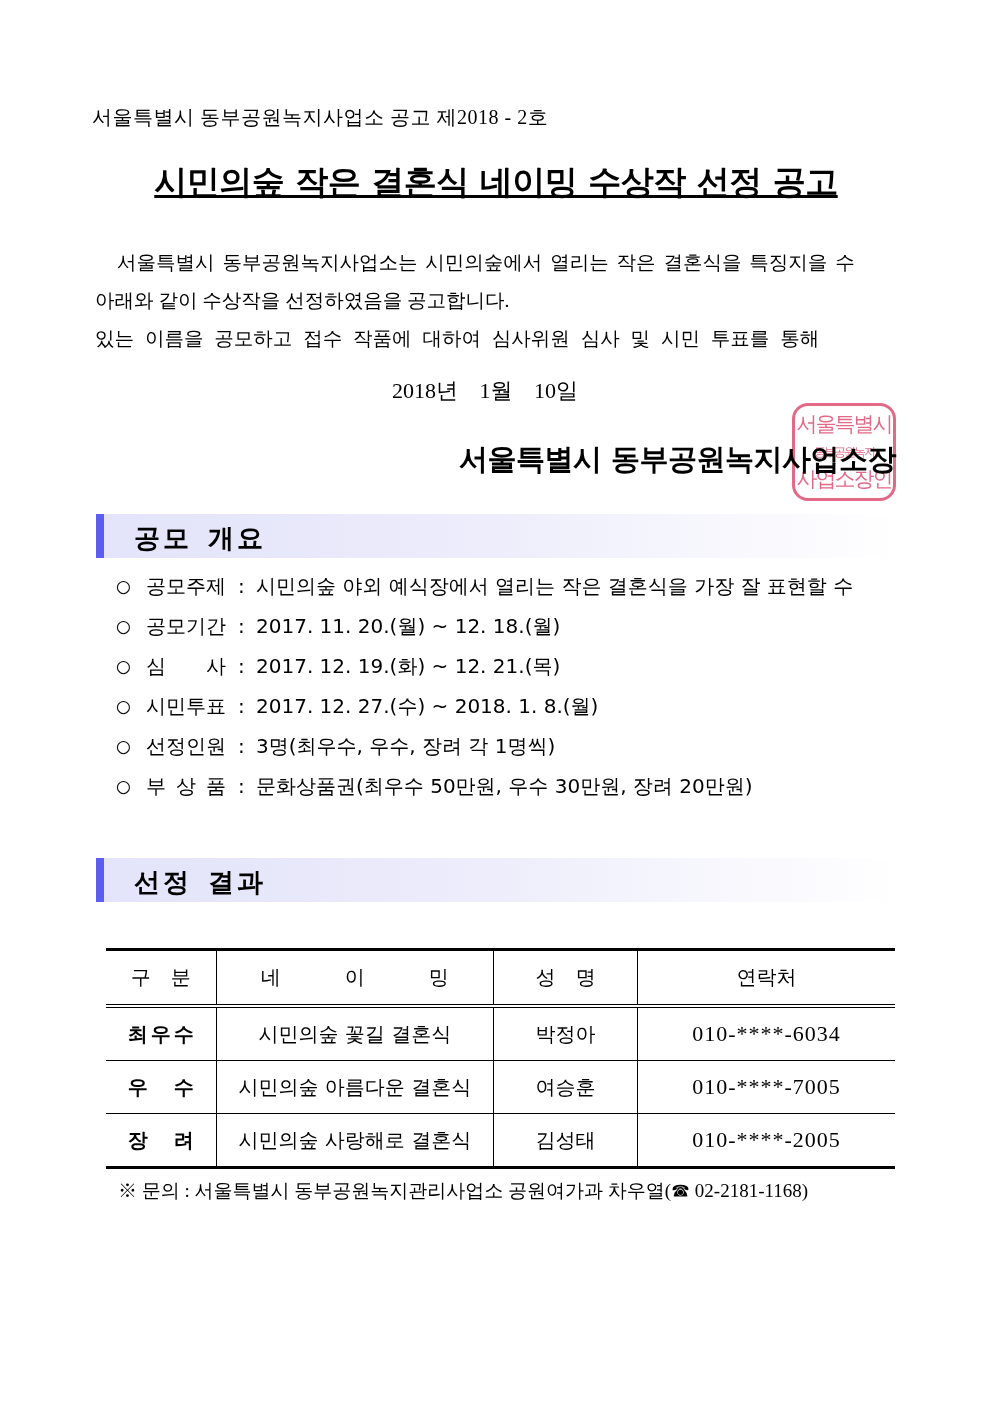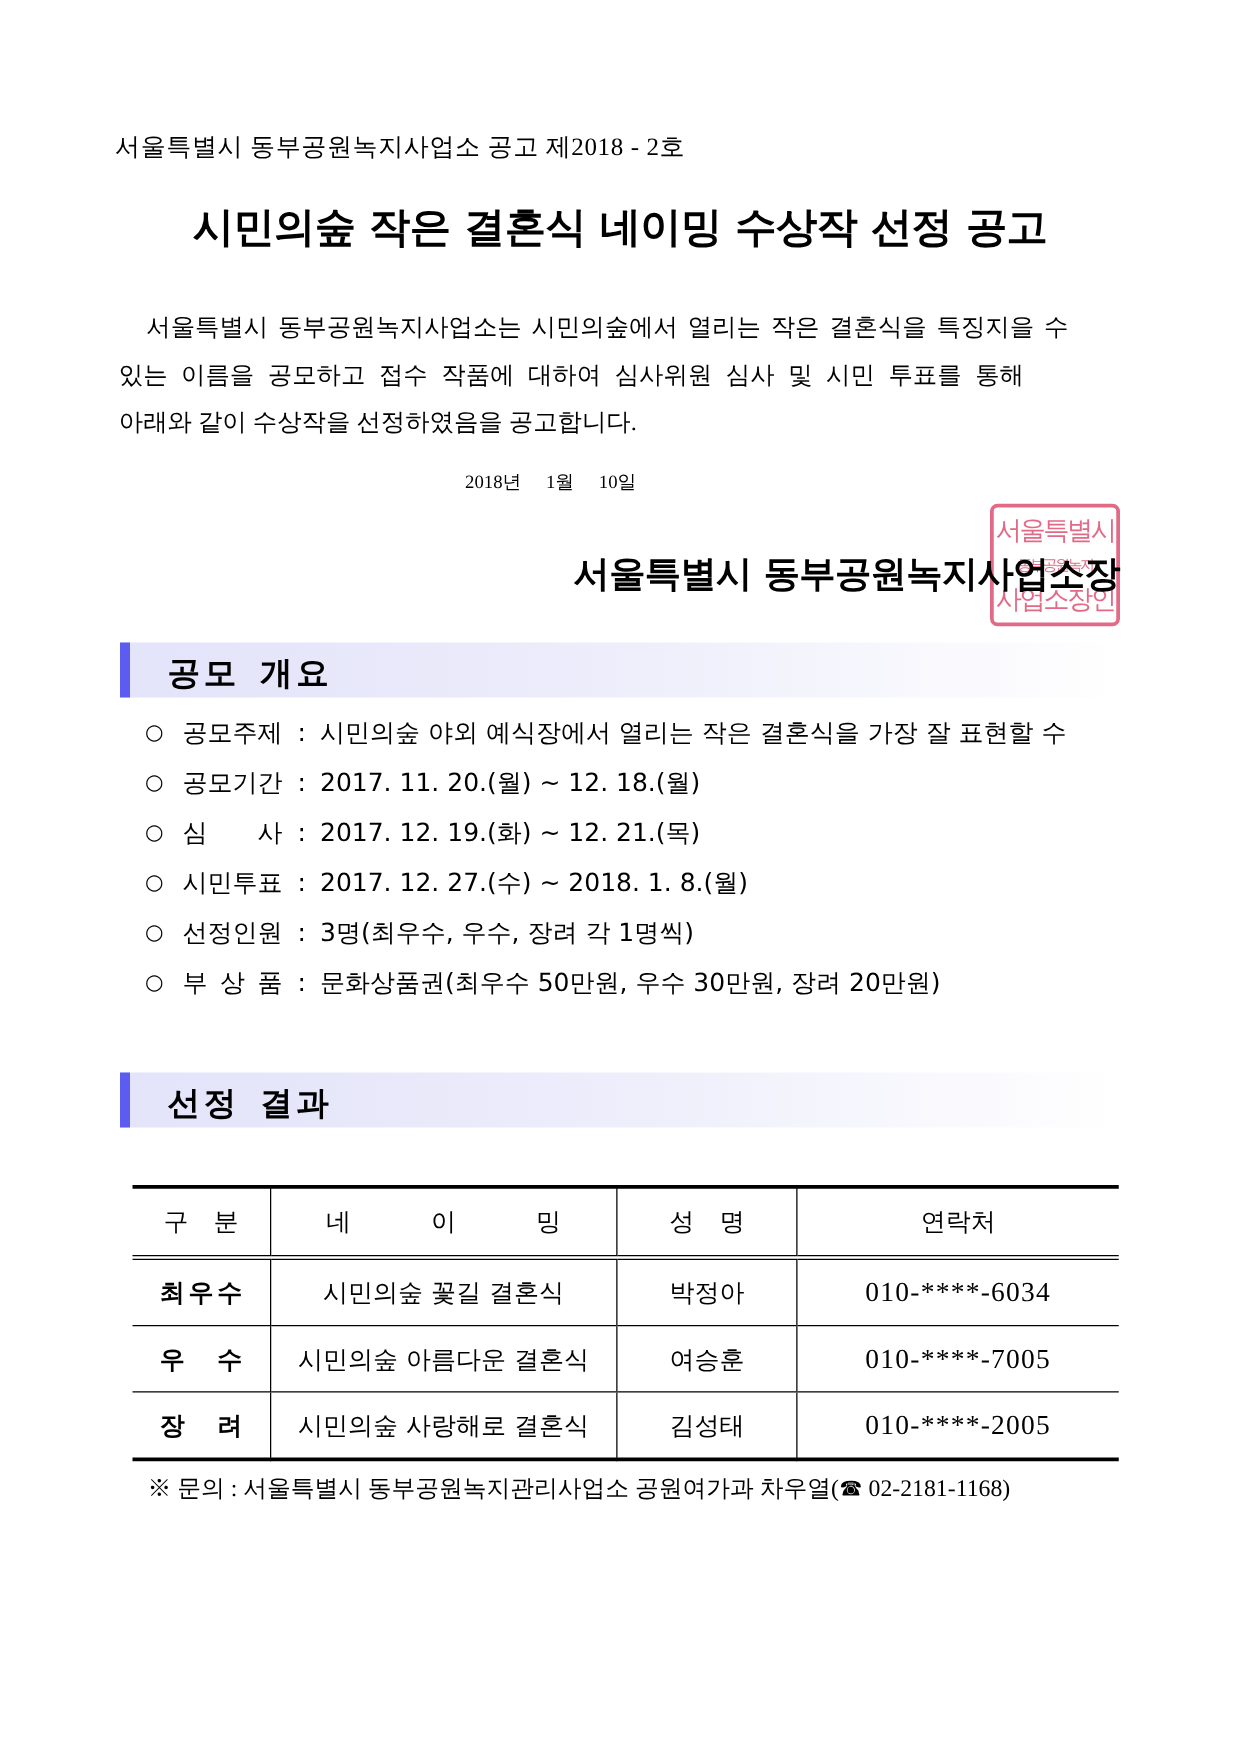--- a/index.html
+++ b/index.html
@@ -1,32 +1,32 @@
 <!DOCTYPE html>
 <html><head>
   <meta charset="utf-8">
   <style>
     html, body { margin: 0; padding: 0; background: #ffffff; }
     body { width: 992px; height: 1403px; position: relative; overflow: hidden; color: #000; }
     .serif { font-family: Liberation Serif, serif; }
     .sans { font-family: "DejaVu Sans", "Liberation Sans", sans-serif; }
 
     .doc-number { position: absolute; left: 92px; top: 104px; font-size: 20px; letter-spacing: 0.5px; }
-    .doc-title { position: absolute; left: 0; width: 992px; top: 160px; text-align: center; font-size: 33px; font-weight: bold; letter-spacing: -0.5px; }
+    .doc-title { position: absolute; left: 0; width: 992px; top: 160px; text-align: center; font-size: 33px; font-weight: bold; letter-spacing: -0.5px; text-decoration: underline; }
 
     .intro { position: absolute; left: 95px; width: 805px; top: 244px; font-size: 19.5px; line-height: 38px; text-align: justify; text-align-last: left; }
     .intro .line { display: block; white-space: nowrap; }
     .intro .l1 { text-indent: 22px; word-spacing: 3px; }
     .intro .l2 { word-spacing: 6px; }
 
-    .date { position: absolute; left: 372px; top: 376px; font-size: 15px; word-spacing: 16px; }
+    .date { position: absolute; left: 392px; top: 376px; font-size: 22px; word-spacing: 16px; }
 
     .issuer { position: absolute; right: 96px; top: 440px; font-size: 29px; font-weight: bold; letter-spacing: -0.5px; z-index: 2; }
 
-    .stamp { position: absolute; left: 792px; top: 403px; width: 104px; height: 98px; border: 3px solid #e05a7a; border-radius: 6px; box-sizing: border-box; color: #e05a7a; display: flex; flex-direction: column; justify-content: space-around; align-items: center; font-size: 21px; line-height: 1; padding: 3px 0; z-index: 1; opacity: 0.9; }
+    .stamp { position: absolute; left: 792px; top: 403px; width: 104px; height: 98px; border: 3px solid #e05a7a; border-radius: 16px; box-sizing: border-box; color: #e05a7a; display: flex; flex-direction: column; justify-content: space-around; align-items: center; font-size: 21px; line-height: 1; padding: 3px 0; z-index: 1; opacity: 0.9; }
     .stamp span { display: block; letter-spacing: -2px; font-family: "DejaVu Sans", sans-serif; }
 
     .section-header { position: absolute; left: 96px; width: 804px; height: 44px; background: linear-gradient(to right, #e3e3fa 0%, #ececfb 45%, #ffffff 100%); }
     .section-header .bar { position: absolute; left: 0; top: 0; bottom: 0; width: 8px; background: #5c5cf0; }
     .section-header .label { position: absolute; left: 38px; top: 7px; font-size: 26px; font-weight: bold; letter-spacing: 3px; word-spacing: 4px; }
     .sh1 { top: 514px; }
     .sh2 { top: 858px; }
 
     .outline { position: absolute; left: 116px; width: 790px; top: 566px; font-size: 20px; }
     .outline .item { display: flex; height: 40px; align-items: center; white-space: nowrap; }
@@ -55,22 +55,22 @@
     .footnote { position: absolute; left: 118px; top: 1178px; font-size: 19px; white-space: nowrap; }
   </style>
 </head>
 <body>
 
 <div class="doc-number serif">서울특별시 동부공원녹지사업소 공고 제2018 - 2호</div>
 <div class="doc-title sans">시민의숲 작은 결혼식 네이밍 수상작 선정 공고</div>
 
 <div class="intro serif">
   <span class="line l1">서울특별시 동부공원녹지사업소는 시민의숲에서 열리는 작은 결혼식을 특징지을 수</span>
+  <span class="line">아래와 같이 수상작을 선정하였음을 공고합니다.</span>
   <span class="line l2">있는 이름을 공모하고 접수 작품에 대하여 심사위원 심사 및 시민 투표를 통해</span>
-  <span class="line">아래와 같이 수상작을 선정하였음을 공고합니다.</span>
 </div>
 
 <div class="date serif">2018년 1월 10일</div>
 
 <div class="stamp">
   <span>서울특별시</span>
   <span style="font-size:12px">동부공원녹지</span>
   <span>사업소장인</span>
 </div>
 <div class="issuer sans">서울특별시 동부공원녹지사업소장</div>

